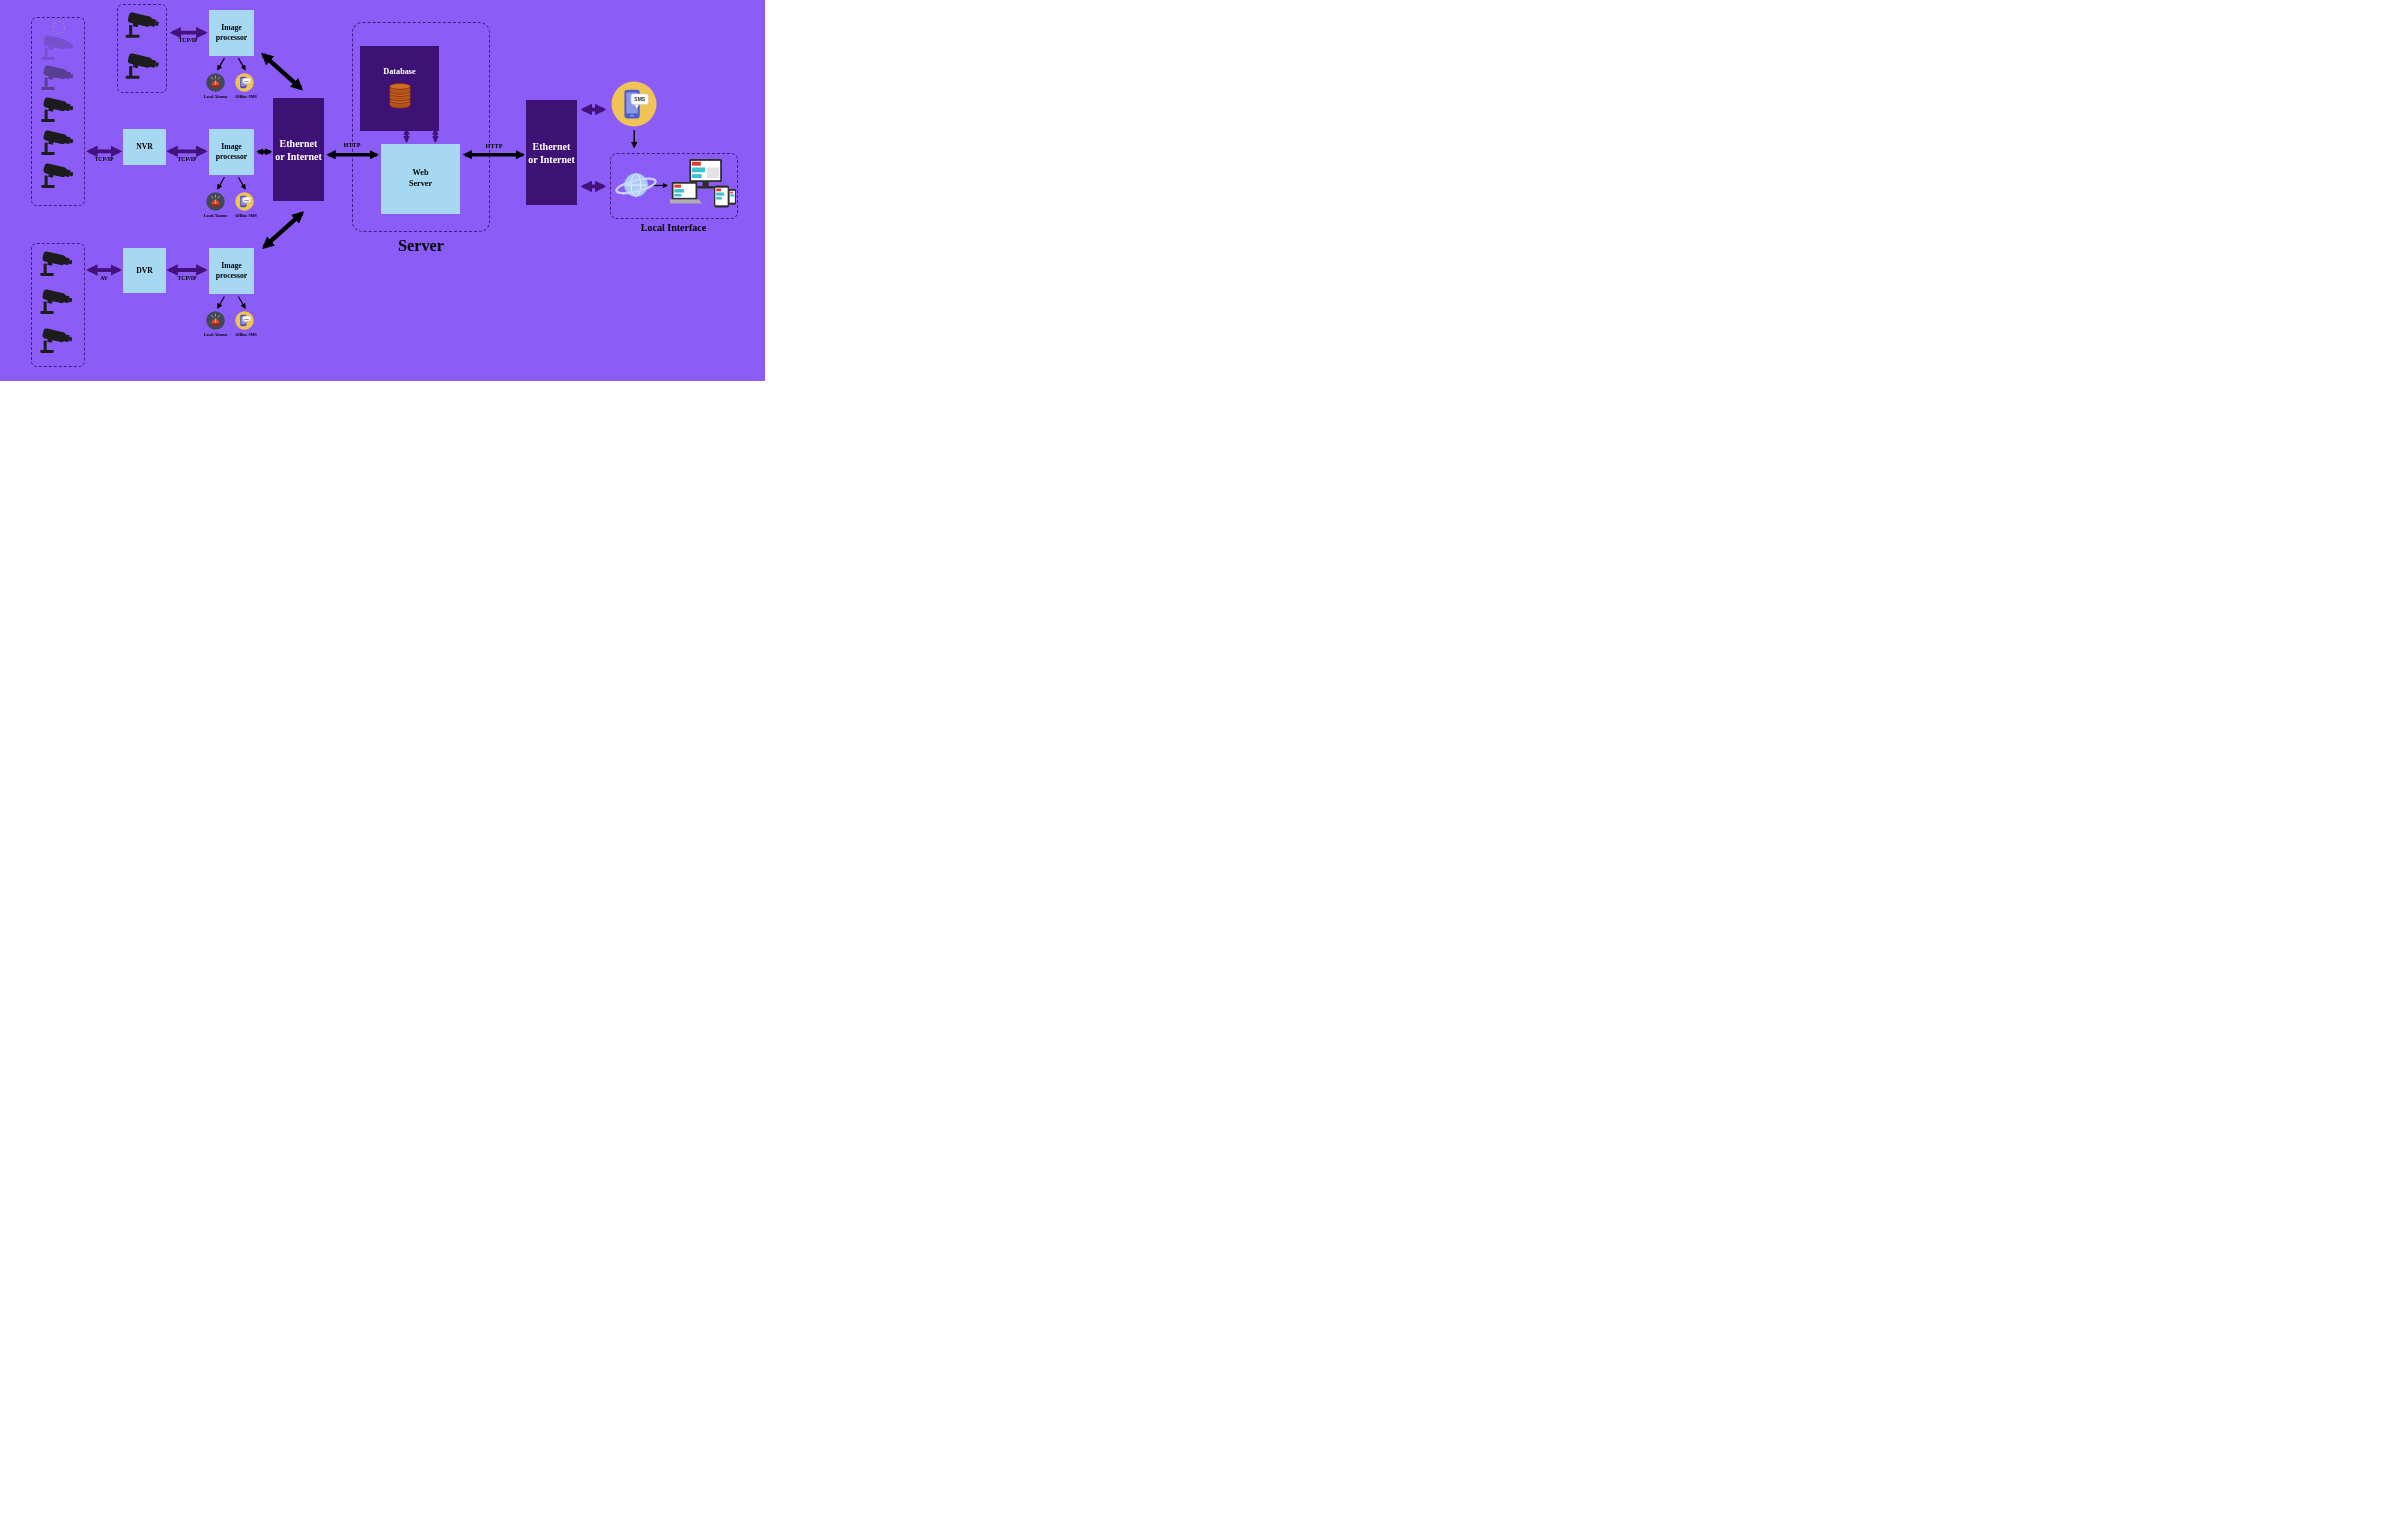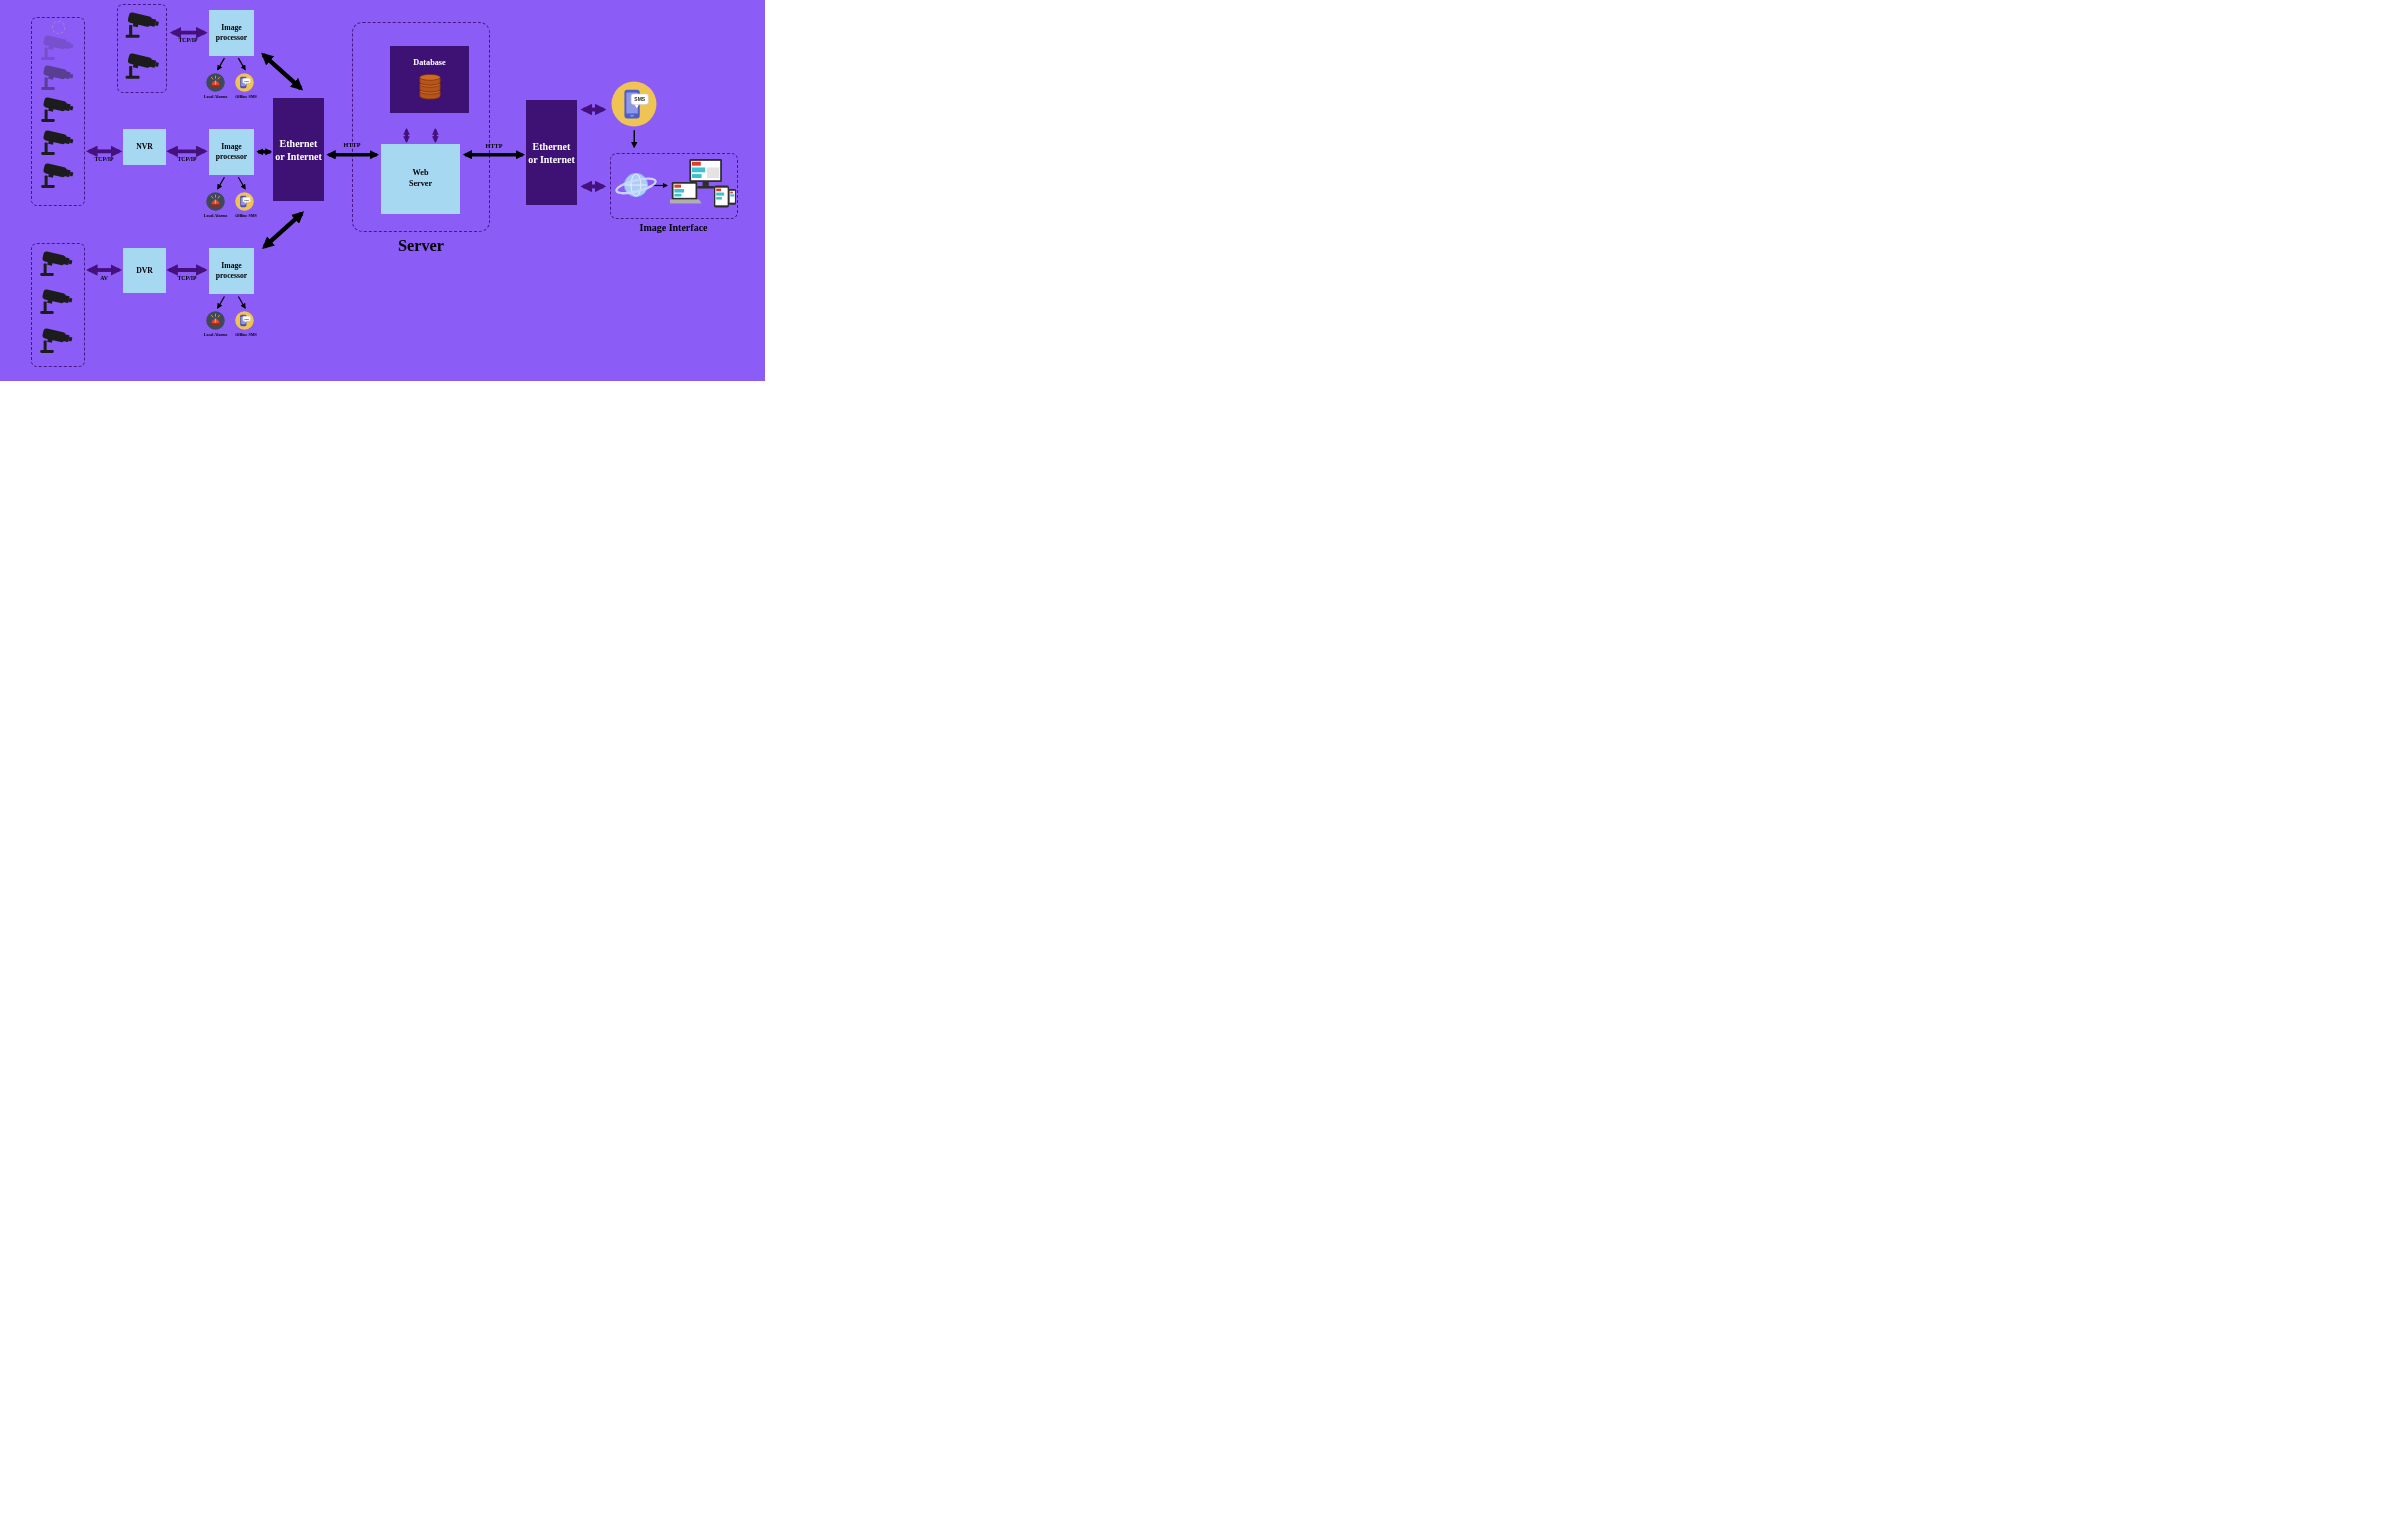--- a/index.html
+++ b/index.html
@@ -201,21 +201,21 @@
   <div class="node blue" style="left:209px;top:248px;width:45px;height:46px">
     <span>Image
 processor</span>
   </div>
 
   <div class="node purple" style="left:273px;top:98px;width:51px;height:103px">
     <span>Ethernet
 or Internet</span>
   </div>
 
-  <div class="node purple" style="left:390px;top:46px;width:79px;height:67px;font-size:8.2px">
+  <div class="node purple" style="left:360px;top:46px;width:79px;height:85px;font-size:8.2px">
     <span>Database</span>
     <svg class="db-ic" width="30" height="28" viewBox="0 0 56 52">
         <use href="#icon-db"></use>
       </svg>
   </div>
   <div class="node blue" style="left:381px;top:144px;width:79px;height:70px;font-size:8.2px">
     <span>Web
 Server</span>
   </div>
 
@@ -308,16 +308,16 @@
       <use href="#icon-sms-big"></use>
     </svg>
   <svg class="icn" style="left:614px;top:168px" width="44" height="35" viewBox="0 0 94 74">
       <use href="#icon-globe"></use>
     </svg>
   <svg class="icn" style="left:670px;top:159px" width="66" height="53" viewBox="0 0 150 120">
       <use href="#icon-devices"></use>
     </svg>
 
   <div class="title-label server-title" style="left:352px;top:236px;width:138px">Server</div>
-  <div class="title-label ui-title" style="left:605px;top:222px;width:137px">Image Interface</div>
+  <div class="title-label ui-title" style="left:605px;top:222px;width:137px">Local Interface</div>
 
 </div>
 
 
 </body></html>

